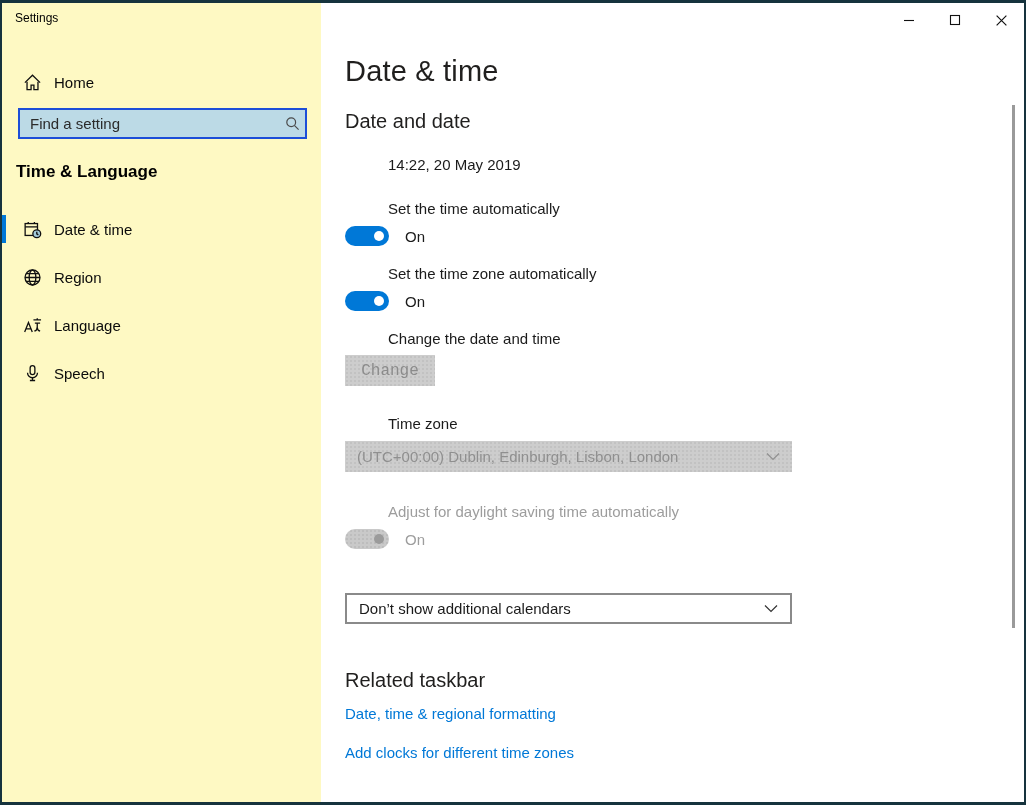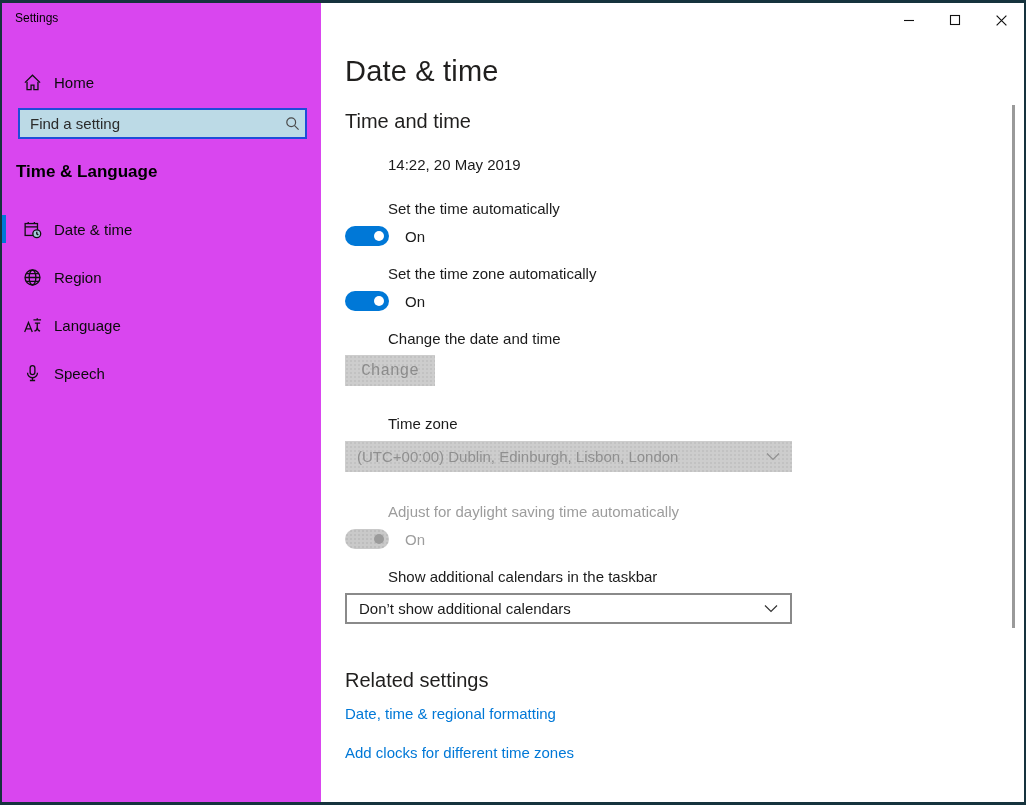--- a/index.html
+++ b/index.html
@@ -4,21 +4,21 @@
 <style>
   * { margin:0; padding:0; box-sizing:border-box; }
   body { background:#fff; }
   .window {
     position:relative; width:1026px; height:805px;
     border:2px solid #16333d; border-top-width:3px; border-bottom-width:3px;
     background:#fff; overflow:hidden;
     font-family:"Liberation Sans", sans-serif; color:#1b1b1b;
   }
   
-  .sidebar { position:absolute; left:0; top:0; bottom:0; width:377px; background:#d946ef; }
+  .sidebar { position:absolute; left:0; top:0; bottom:0; width:377px; background:#fef9c3; }
   .app-title { position:absolute; left:13px; top:8px; font-size:12px; color:#000; }
   .nav-item { position:absolute; left:0; width:100%; height:44px; display:flex; align-items:center; }
   .nav-item .icon { width:20px; height:20px; margin-left:20px; flex:0 0 auto; display:flex; align-items:center; justify-content:center; }
   .nav-item .label { margin-left:12px; font-size:15px; color:#0b0b0b; }
   .nav-item .accent { display:none; }
   .nav-item.selected .accent { display:block; position:absolute; left:0; top:8px; width:4px; height:28px; background:#0078d7; }
   .nav-home { top:57px; }
   .searchbox {
     position:absolute; left:16px; top:105px; width:289px; height:31px;
     border:2px solid #1d4ed8; background:#bcdae6; display:flex; align-items:center;
@@ -195,21 +195,21 @@
         </svg>
     </div>
     <div class="cap-btn cap-close">
       <svg width="13" height="13" viewBox="0 0 12 12">
           <path d="M1.5 1.5 10.5 10.5M10.5 1.5 1.5 10.5" stroke="#111" stroke-width="1.1"></path>
         </svg>
     </div>
 
     <h1 class="page-title">Date &amp; time</h1>
 
-    <h2 class="h2 h2-datetime">Time and time</h2>
+    <h2 class="h2 h2-datetime">Date and date</h2>
 
     <div class="lbl lbl-now">14:22, 20 May 2019</div>
 
     <div class="lbl lbl-settime">Set the time automatically</div>
     <div class="toggle-row row-1">
       <div class="toggle">
           <span class="knob"></span>
         </div>
       <span class="state">On</span>
     </div>
@@ -236,29 +236,28 @@
     </div>
 
     <div class="lbl lbl-daylight">Adjust for daylight saving time automatically</div>
     <div class="toggle-row row-3">
       <div class="toggle disabled">
           <span class="knob"></span>
         </div>
       <span class="state">On</span>
     </div>
 
-    <div class="lbl lbl-calendars">Show additional calendars in the taskbar</div>
     <div class="dropdown dd-cal">
       <span class="dd-text">Don’t show additional calendars</span>
       <span class="chev">
         <svg width="14" height="9" viewBox="0 0 14 9">
             <path d="M1 1.5 7 7.5 13 1.5" fill="none" stroke="#333" stroke-width="1.2"></path>
           </svg>
       </span>
     </div>
 
-    <h2 class="h2 h2-related">Related settings</h2>
+    <h2 class="h2 h2-related">Related taskbar</h2>
     <a class="link link-1">Date, time &amp; regional formatting</a>
     <a class="link link-2">Add clocks for different time zones</a>
   </main>
 
   <div class="scroll-thumb"></div>
 </div>
 
 </body></html>

